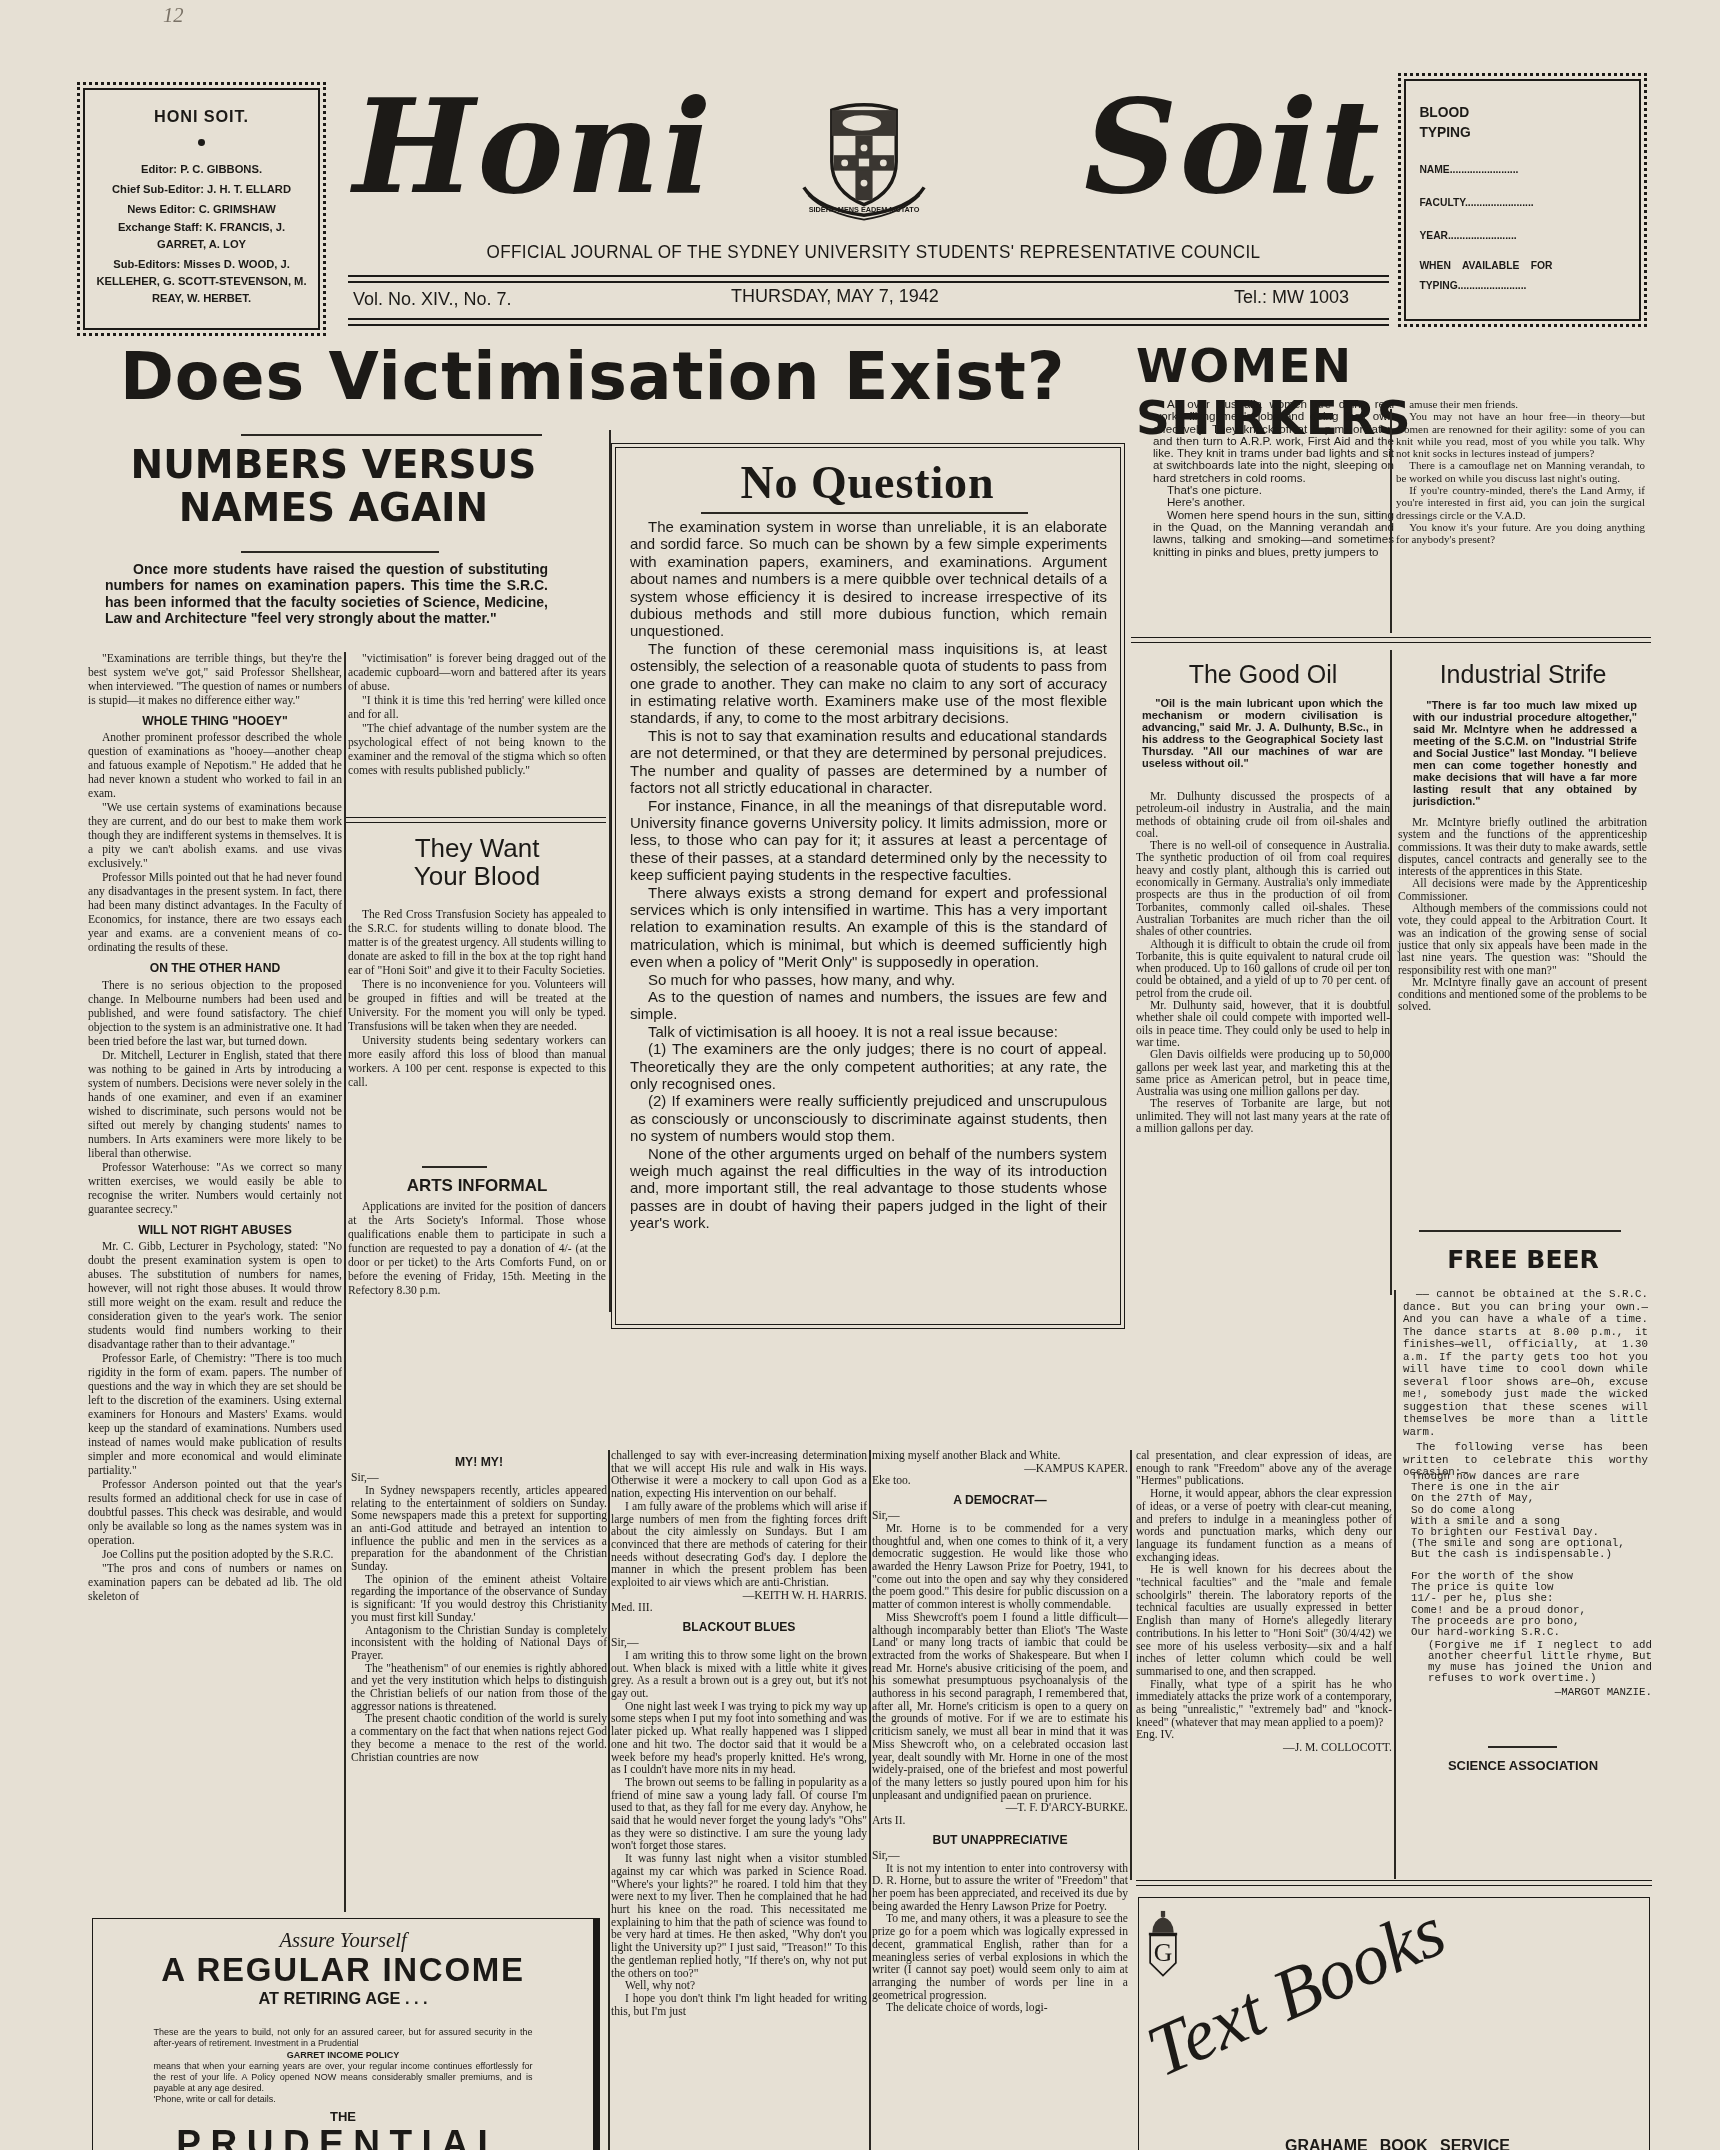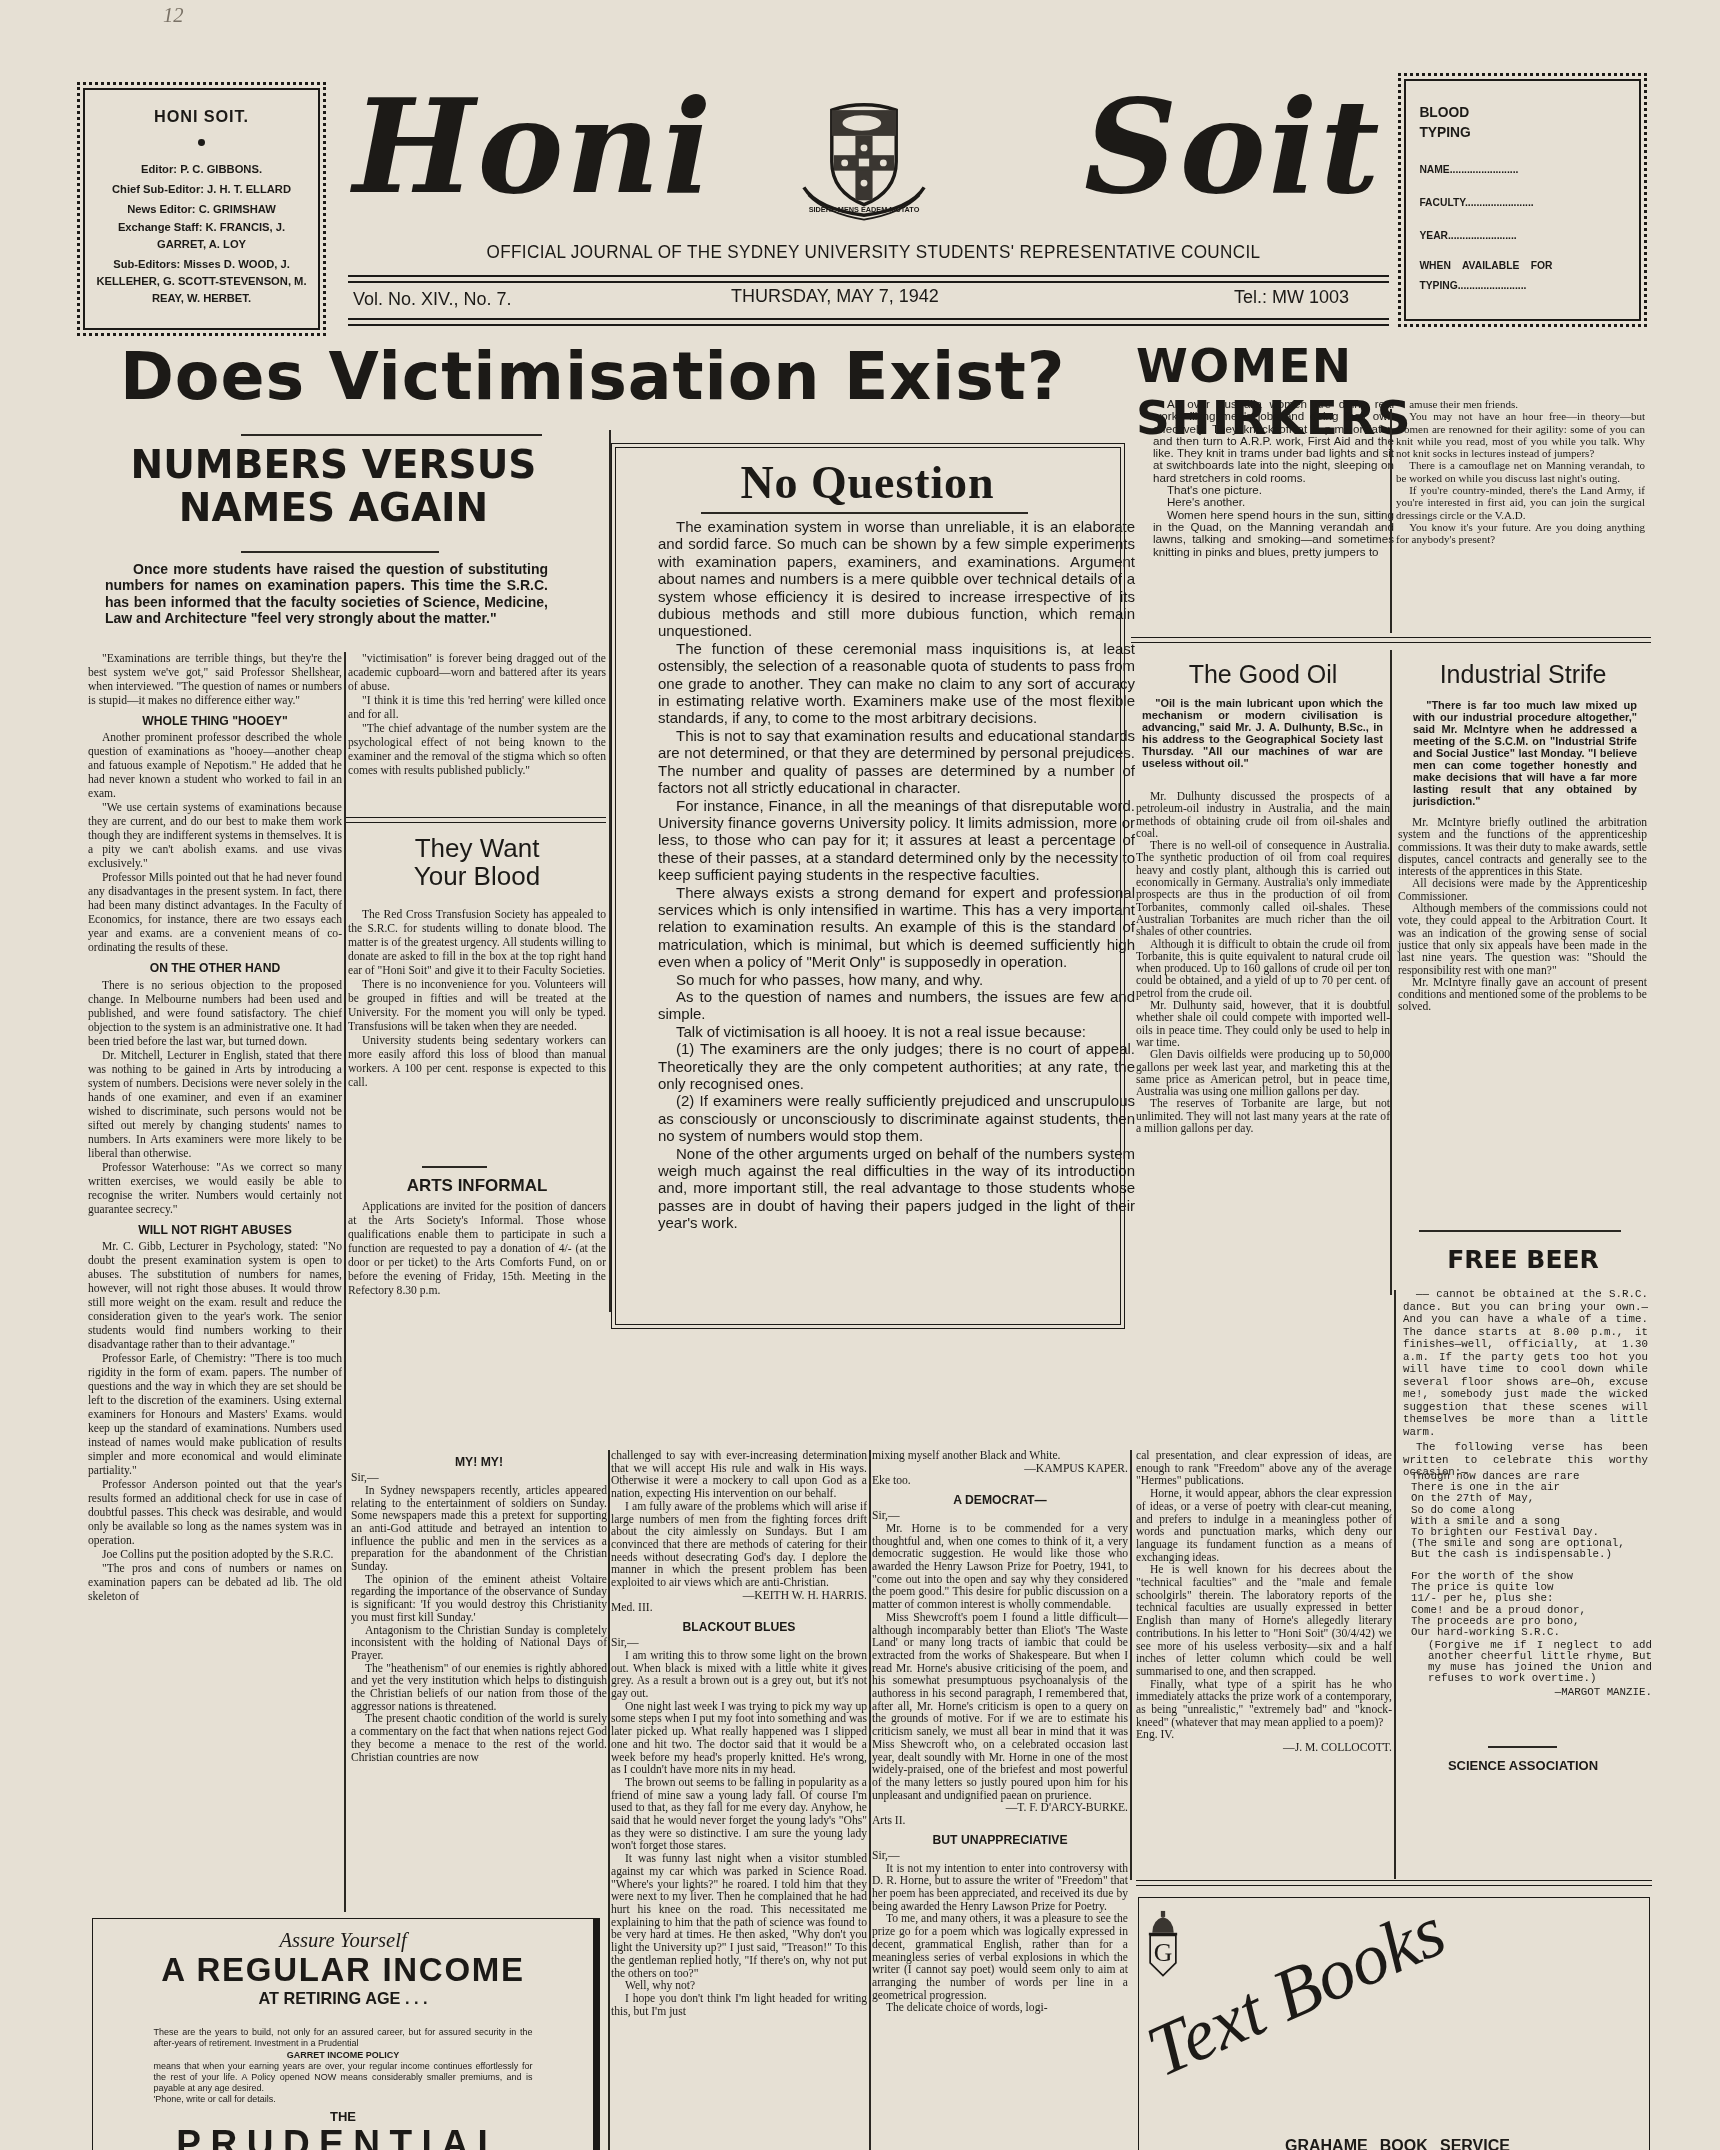--- a/index.html
+++ b/index.html
@@ -140,21 +140,21 @@
   <div class="abs sans center" style="left:348px;top:1176px;width:258px;font-size:17px;font-weight:bold;">ARTS INFORMAL</div>
   <div class="col serif body-s" style="left:348px;top:1200px;width:258px;">
       <p>Applications are invited for the position of dancers at the Arts Society's Informal. Those whose qualifications enable them to participate in such a function are requested to pay a donation of 4/- (at the door or per ticket) to the Arts Comforts Fund, on or before the evening of Friday, 15th. Meeting in the Refectory 8.30 p.m.</p>
     </div>
 
   <div class="abs" style="left:611px;top:443px;width:514px;height:886px;border:1.7px solid #1c1a17;padding:3.4px;">
     <div style="border:1.3px solid #1c1a17;width:100%;height:100%;"></div>
   </div>
   <div class="abs serif center" style="left:615px;top:456px;width:505px;font-size:46px;font-weight:bold;letter-spacing:0.9px;">No Question</div>
   <div class="abs hline" style="left:701px;top:512px;width:327px;height:1.7px;"></div>
-  <div class="col sans" style="left:630px;top:518px;width:477px;font-size:15px;line-height:17.4px;margin-left:28px;">
+  <div class="col sans" style="left:630px;top:518px;width:477px;font-size:15px;line-height:17.4px;">
       <p>The examination system in worse than unreliable, it is an elaborate and sordid farce. So much can be shown by a few simple experiments with examination papers, examiners, and examinations. Argument about names and numbers is a mere quibble over technical details of a system whose efficiency it is desired to increase irrespective of its dubious methods and still more dubious function, which remain unquestioned.</p>
       <p>The function of these ceremonial mass inquisitions is, at least ostensibly, the selection of a reasonable quota of students to pass from one grade to another. They can make no claim to any sort of accuracy in estimating relative worth. Examiners make use of the most flexible standards, if any, to come to the most arbitrary decisions.</p>
       <p>This is not to say that examination results and educational standards are not determined, or that they are determined by personal prejudices. The number and quality of passes are determined by a number of factors not all strictly educational in character.</p>
       <p>For instance, Finance, in all the meanings of that disreputable word. University finance governs University policy. It limits admission, more or less, to those who can pay for it; it assures at least a percentage of these of their passes, at a standard determined only by the necessity to keep sufficient paying students in the respective faculties.</p>
       <p>There always exists a strong demand for expert and professional services which is only intensified in wartime. This has a very important relation to examination results. An example of this is the standard of matriculation, which is minimal, but which is deemed sufficiently high even when a policy of "Merit Only" is supposedly in operation.</p>
       <p>So much for who passes, how many, and why.</p>
       <p>As to the question of names and numbers, the issues are few and simple.</p>
       <p>Talk of victimisation is all hooey. It is not a real issue because:</p>
       <p>(1) The examiners are the only judges; there is no court of appeal. Theoretically they are the only competent authorities; at any rate, the only recognised ones.</p>
       <p>(2) If examiners were really sufficiently prejudiced and unscrupulous as consciously or unconsciously to discriminate against students, then no system of numbers would stop them.</p>

